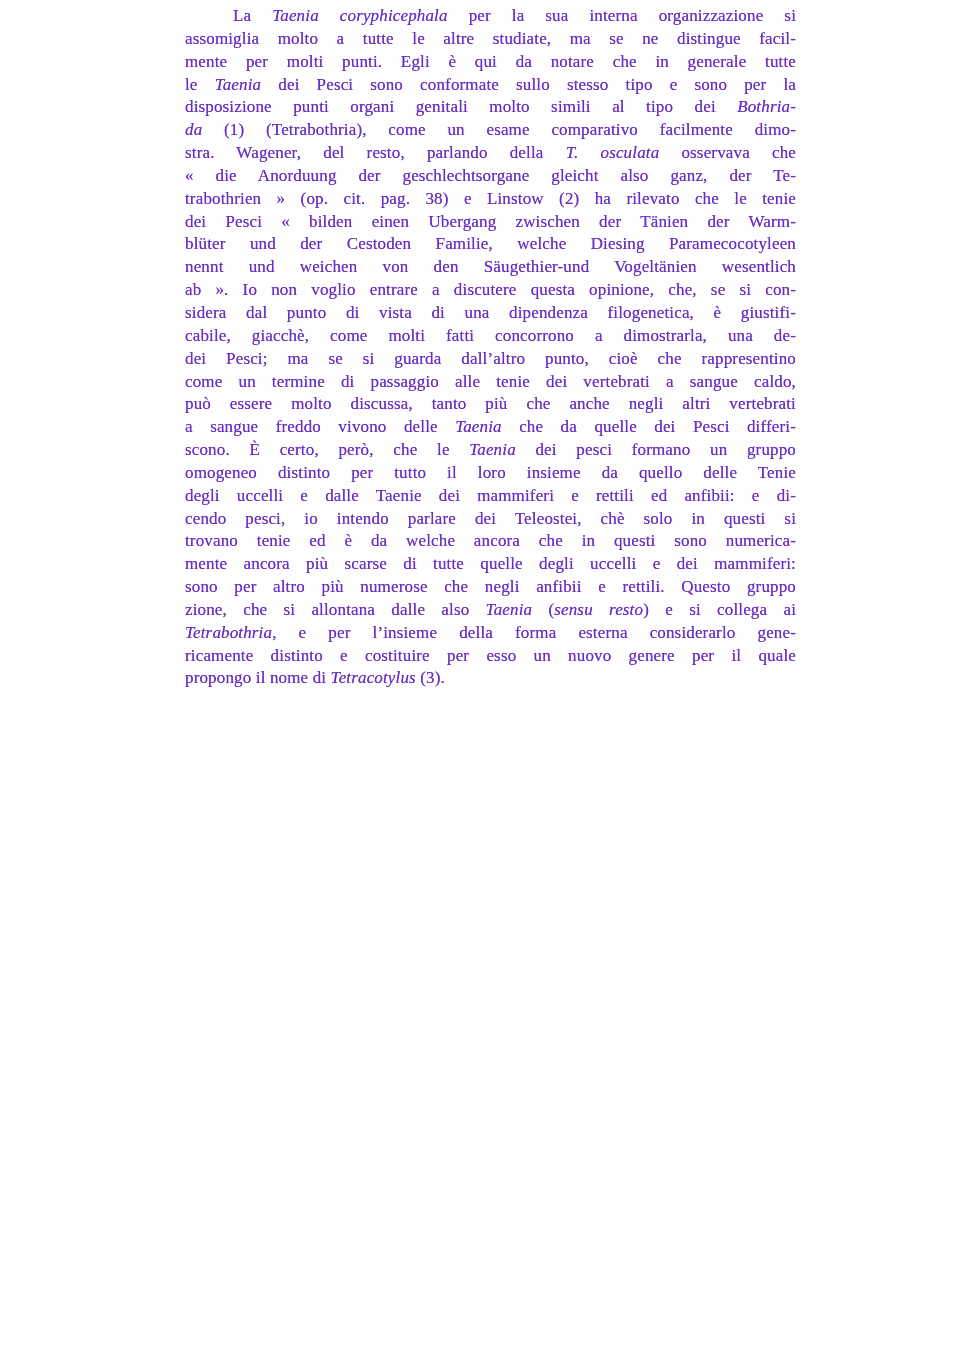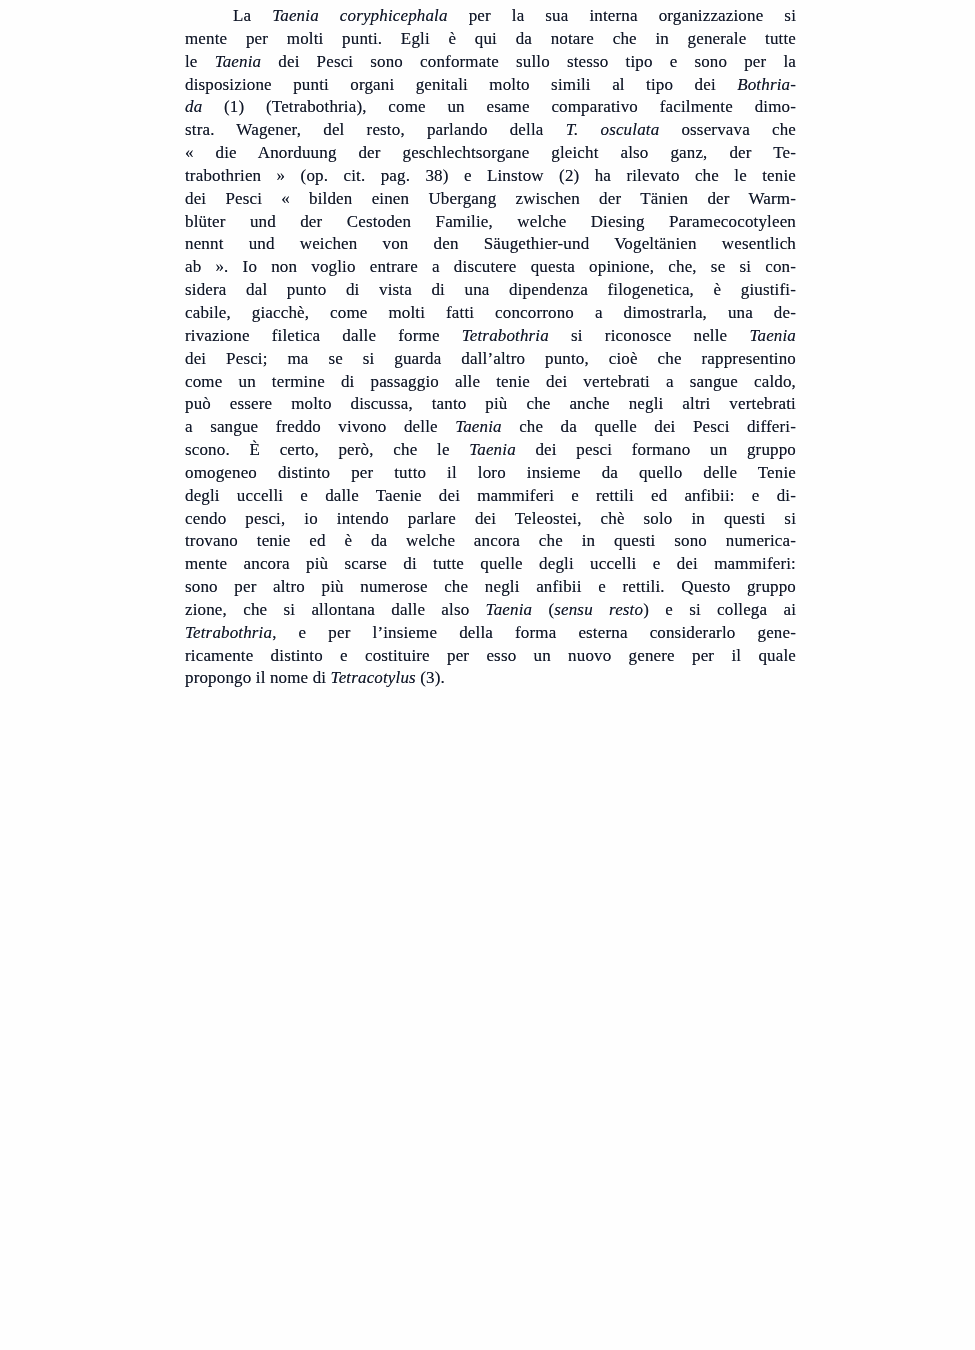--- a/index.html
+++ b/index.html
@@ -17,21 +17,21 @@
   .page {
     position: absolute;
     inset: 0;
     background: #fefefe;
   }
   .text-block {
     position: absolute;
     left: 185px;
     top: 5px;
     width: 611px;
-    color: #0f172a;
+    color: #6d28d9;
     font-size: 17px;
     text-rendering: optimizeLegibility;
   }
   .line {
     height: 22.85px;
     line-height: 22.85px;
     text-align: justify;
     text-align-last: justify;
     -moz-text-align-last: justify;
     white-space: nowrap;
@@ -49,34 +49,34 @@
   .it {
     font-style: italic;
   }
 </style>
 </head>
 <body>
 
 <div class="page">
   <div class="text-block" id="text-block">
       <div class="line indent"><span class="rm">La </span><span class="it">Taenia coryphicephala</span><span class="rm"> per la sua interna organizzazione si</span></div>
+      <div class="line"><span class="rm">assomiglia molto a tutte le altre studiate, ma se ne distingue facil-</span></div>
       <div class="line"><span class="rm">mente per molti punti. Egli è qui da notare che in generale tutte</span></div>
       <div class="line"><span class="rm">le </span><span class="it">Taenia</span><span class="rm"> dei Pesci sono conformate sullo stesso tipo e sono per la</span></div>
       <div class="line"><span class="rm">disposizione punti organi genitali molto simili al tipo dei </span><span class="it">Bothria-</span></div>
       <div class="line"><span class="it">da</span><span class="rm"> (1) (Tetrabothria), come un esame comparativo facilmente dimo-</span></div>
       <div class="line"><span class="rm">stra. Wagener, del resto, parlando della </span><span class="it">T. osculata</span><span class="rm"> osservava che</span></div>
       <div class="line"><span class="rm">« die Anorduung der geschlechtsorgane gleicht also ganz, der Te-</span></div>
       <div class="line"><span class="rm">trabothrien » (op. cit. pag. 38) e Linstow (2) ha rilevato che le tenie</span></div>
       <div class="line"><span class="rm">dei Pesci « bilden einen Ubergang zwischen der Tänien der Warm-</span></div>
       <div class="line"><span class="rm">blüter und der Cestoden Familie, welche Diesing Paramecocotyleen</span></div>
       <div class="line"><span class="rm">nennt und weichen von den Säugethier-und Vogeltänien wesentlich</span></div>
       <div class="line"><span class="rm">ab ». Io non voglio entrare a discutere questa opinione, che, se si con-</span></div>
       <div class="line"><span class="rm">sidera dal punto di vista di una dipendenza filogenetica, è giustifi-</span></div>
       <div class="line"><span class="rm">cabile, giacchè, come molti fatti concorrono a dimostrarla, una de-</span></div>
-      <div class="line"><span class="rm">rivazione filetica dalle forme </span><span class="it">Tetrabothria</span><span class="rm"> si riconosce nelle </span><span class="it">Taenia</span></div>
       <div class="line"><span class="rm">dei Pesci; ma se si guarda dall’altro punto, cioè che rappresentino</span></div>
       <div class="line"><span class="rm">come un termine di passaggio alle tenie dei vertebrati a sangue caldo,</span></div>
       <div class="line"><span class="rm">può essere molto discussa, tanto più che anche negli altri vertebrati</span></div>
       <div class="line"><span class="rm">a sangue freddo vivono delle </span><span class="it">Taenia</span><span class="rm"> che da quelle dei Pesci differi-</span></div>
       <div class="line"><span class="rm">scono. È certo, però, che le </span><span class="it">Taenia</span><span class="rm"> dei pesci formano un gruppo</span></div>
       <div class="line"><span class="rm">omogeneo distinto per tutto il loro insieme da quello delle Tenie</span></div>
       <div class="line"><span class="rm">degli uccelli e dalle Taenie dei mammiferi e rettili ed anfibii: e di-</span></div>
       <div class="line"><span class="rm">cendo pesci, io intendo parlare dei Teleostei, chè solo in questi si</span></div>
       <div class="line"><span class="rm">trovano tenie ed è da welche ancora che in questi sono numerica-</span></div>
       <div class="line"><span class="rm">mente ancora più scarse di tutte quelle degli uccelli e dei mammiferi:</span></div>

